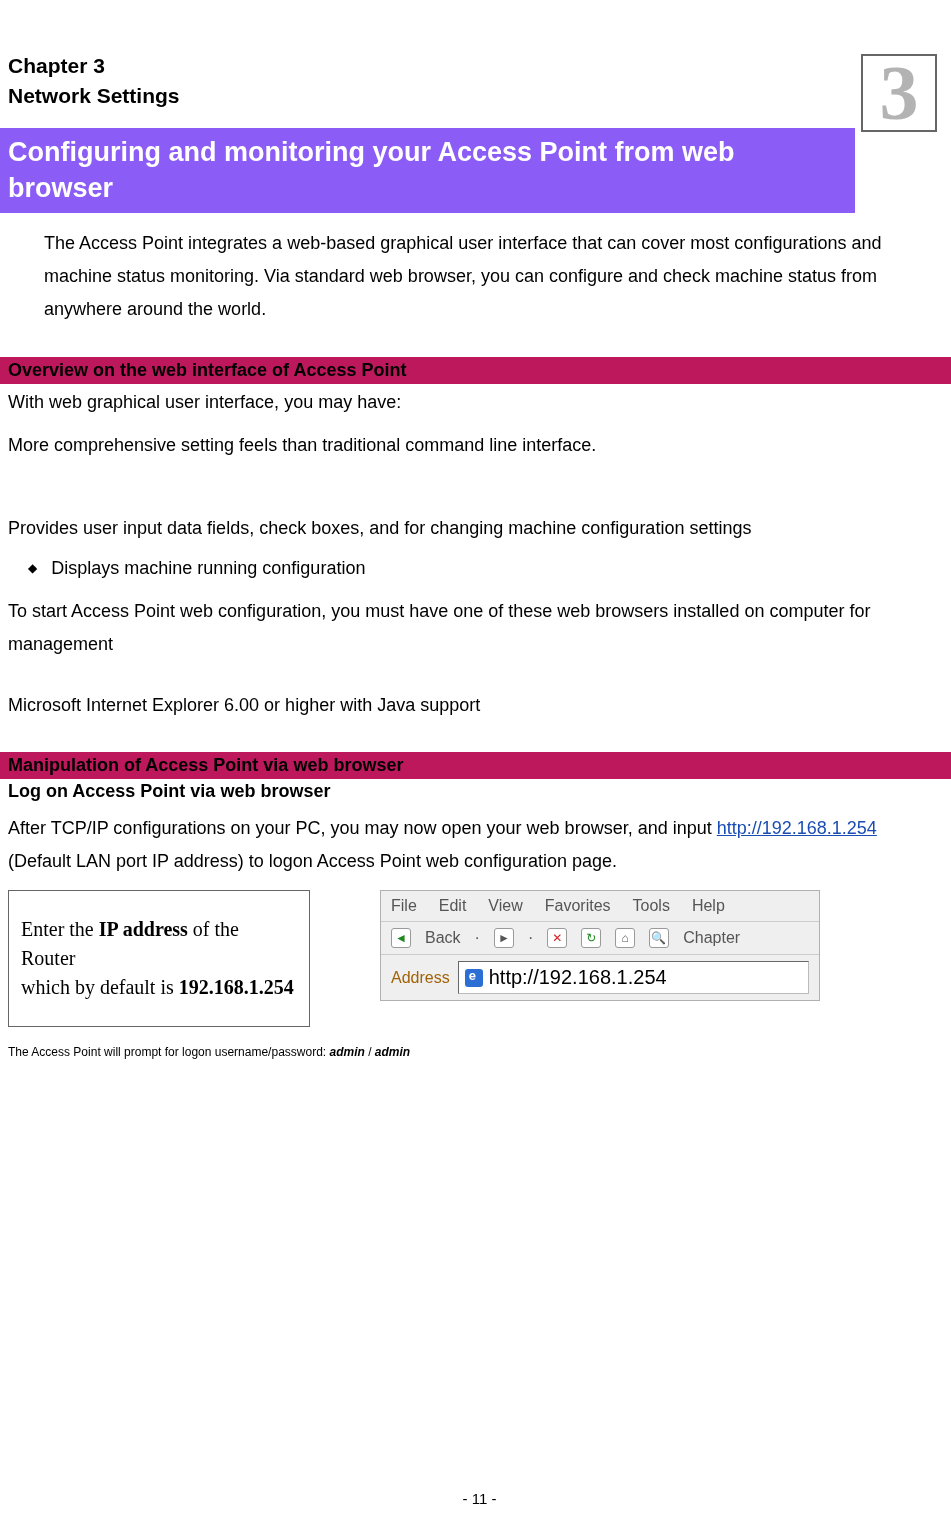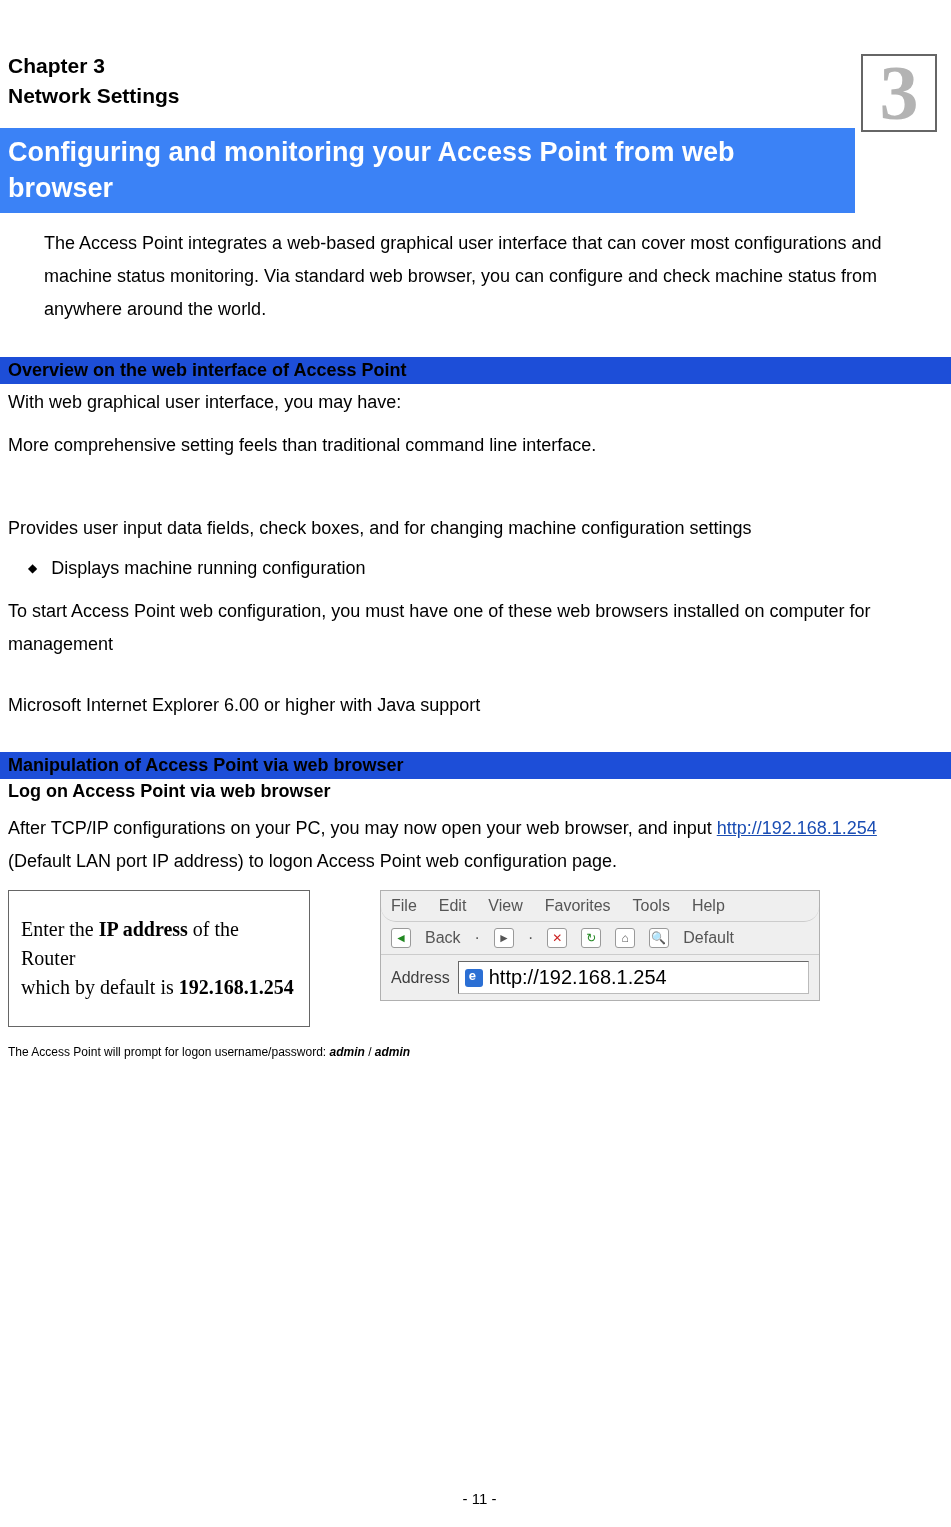--- a/index.html
+++ b/index.html
@@ -40,37 +40,37 @@
       align-items: center;
       justify-content: center;
       font-family: Georgia, 'Times New Roman', serif;
       font-weight: bold;
       font-size: 78px;
       color: #b3b3b3;
       line-height: 1;
       margin-right: 6px;
     }
     .blue-heading {
-      background: #3b82f6;
+      background: #8b5cf6;
       color: #ffffff;
       font-weight: bold;
       font-size: 27px;
       padding: 6px 8px 6px 8px;
       line-height: 1.35;
       margin-top: -4px;
       margin-right: 96px;
     }
     .body-text {
       font-size: 18px;
       line-height: 1.85;
       padding: 14px 18px 0 8px;
       margin-left: 36px;
     }
     .gray-bar {
-      background: #1d4ed8;
+      background: #be185d;
       font-weight: bold;
       font-size: 18px;
       padding: 3px 8px;
       margin-top: 30px;
     }
     .sub-heading {
       font-weight: bold;
       font-size: 18px;
       padding: 2px 8px 0 8px;
     }
@@ -116,21 +116,20 @@
       background: #efefef;
       font-family: Tahoma, Arial, sans-serif;
       font-size: 16px;
       color: #555555;
     }
     .menu-bar {
       display: flex;
       gap: 22px;
       padding: 6px 10px;
       border-bottom: 1px solid #cccccc;
-      border-radius: 15px;
     }
     .tool-bar {
       display: flex;
       align-items: center;
       gap: 14px;
       padding: 6px 10px;
       border-bottom: 1px solid #cccccc;
     }
     .tbtn {
       width: 20px; height: 20px;
@@ -143,21 +142,21 @@
       font-size: 12px;
     }
     .tbtn.red { color: #cc2222; }
     .tbtn.green { color: #228822; }
     .addr-bar {
       display: flex;
       align-items: center;
       gap: 8px;
       padding: 6px 10px;
     }
-    .addr-label { color: #404040; }
+    .addr-label { color: #a16207; }
     .addr-field {
       flex: 1;
       border: 1px inset #bbbbbb;
       background: #ffffff;
       padding: 4px 6px;
       display: flex;
       align-items: center;
       gap: 6px;
       font-size: 20px;
       color: #000000;
@@ -252,21 +251,21 @@
       <div class="tool-bar">
         <span class="tbtn green">◄</span>
         <span>Back</span>
         <span>·</span>
         <span class="tbtn">►</span>
         <span>·</span>
         <span class="tbtn red">✕</span>
         <span class="tbtn green">↻</span>
         <span class="tbtn">⌂</span>
         <span class="tbtn">🔍</span>
-        <span>Default</span>
+        <span>Chapter</span>
       </div>
       <div class="addr-bar">
         <span class="addr-label">Address</span>
         <div class="addr-field">
           <span class="ie-icon"></span>
           <span>http://192.168.1.254</span>
         </div>
       </div>
     </div>
   </div>

